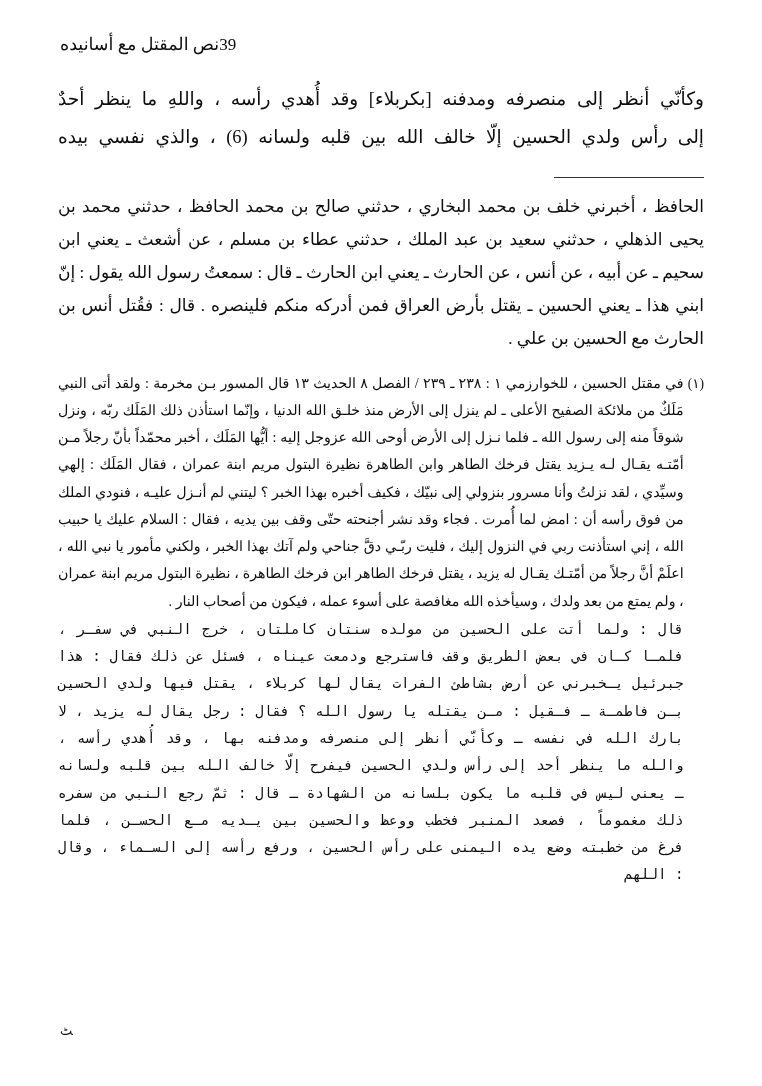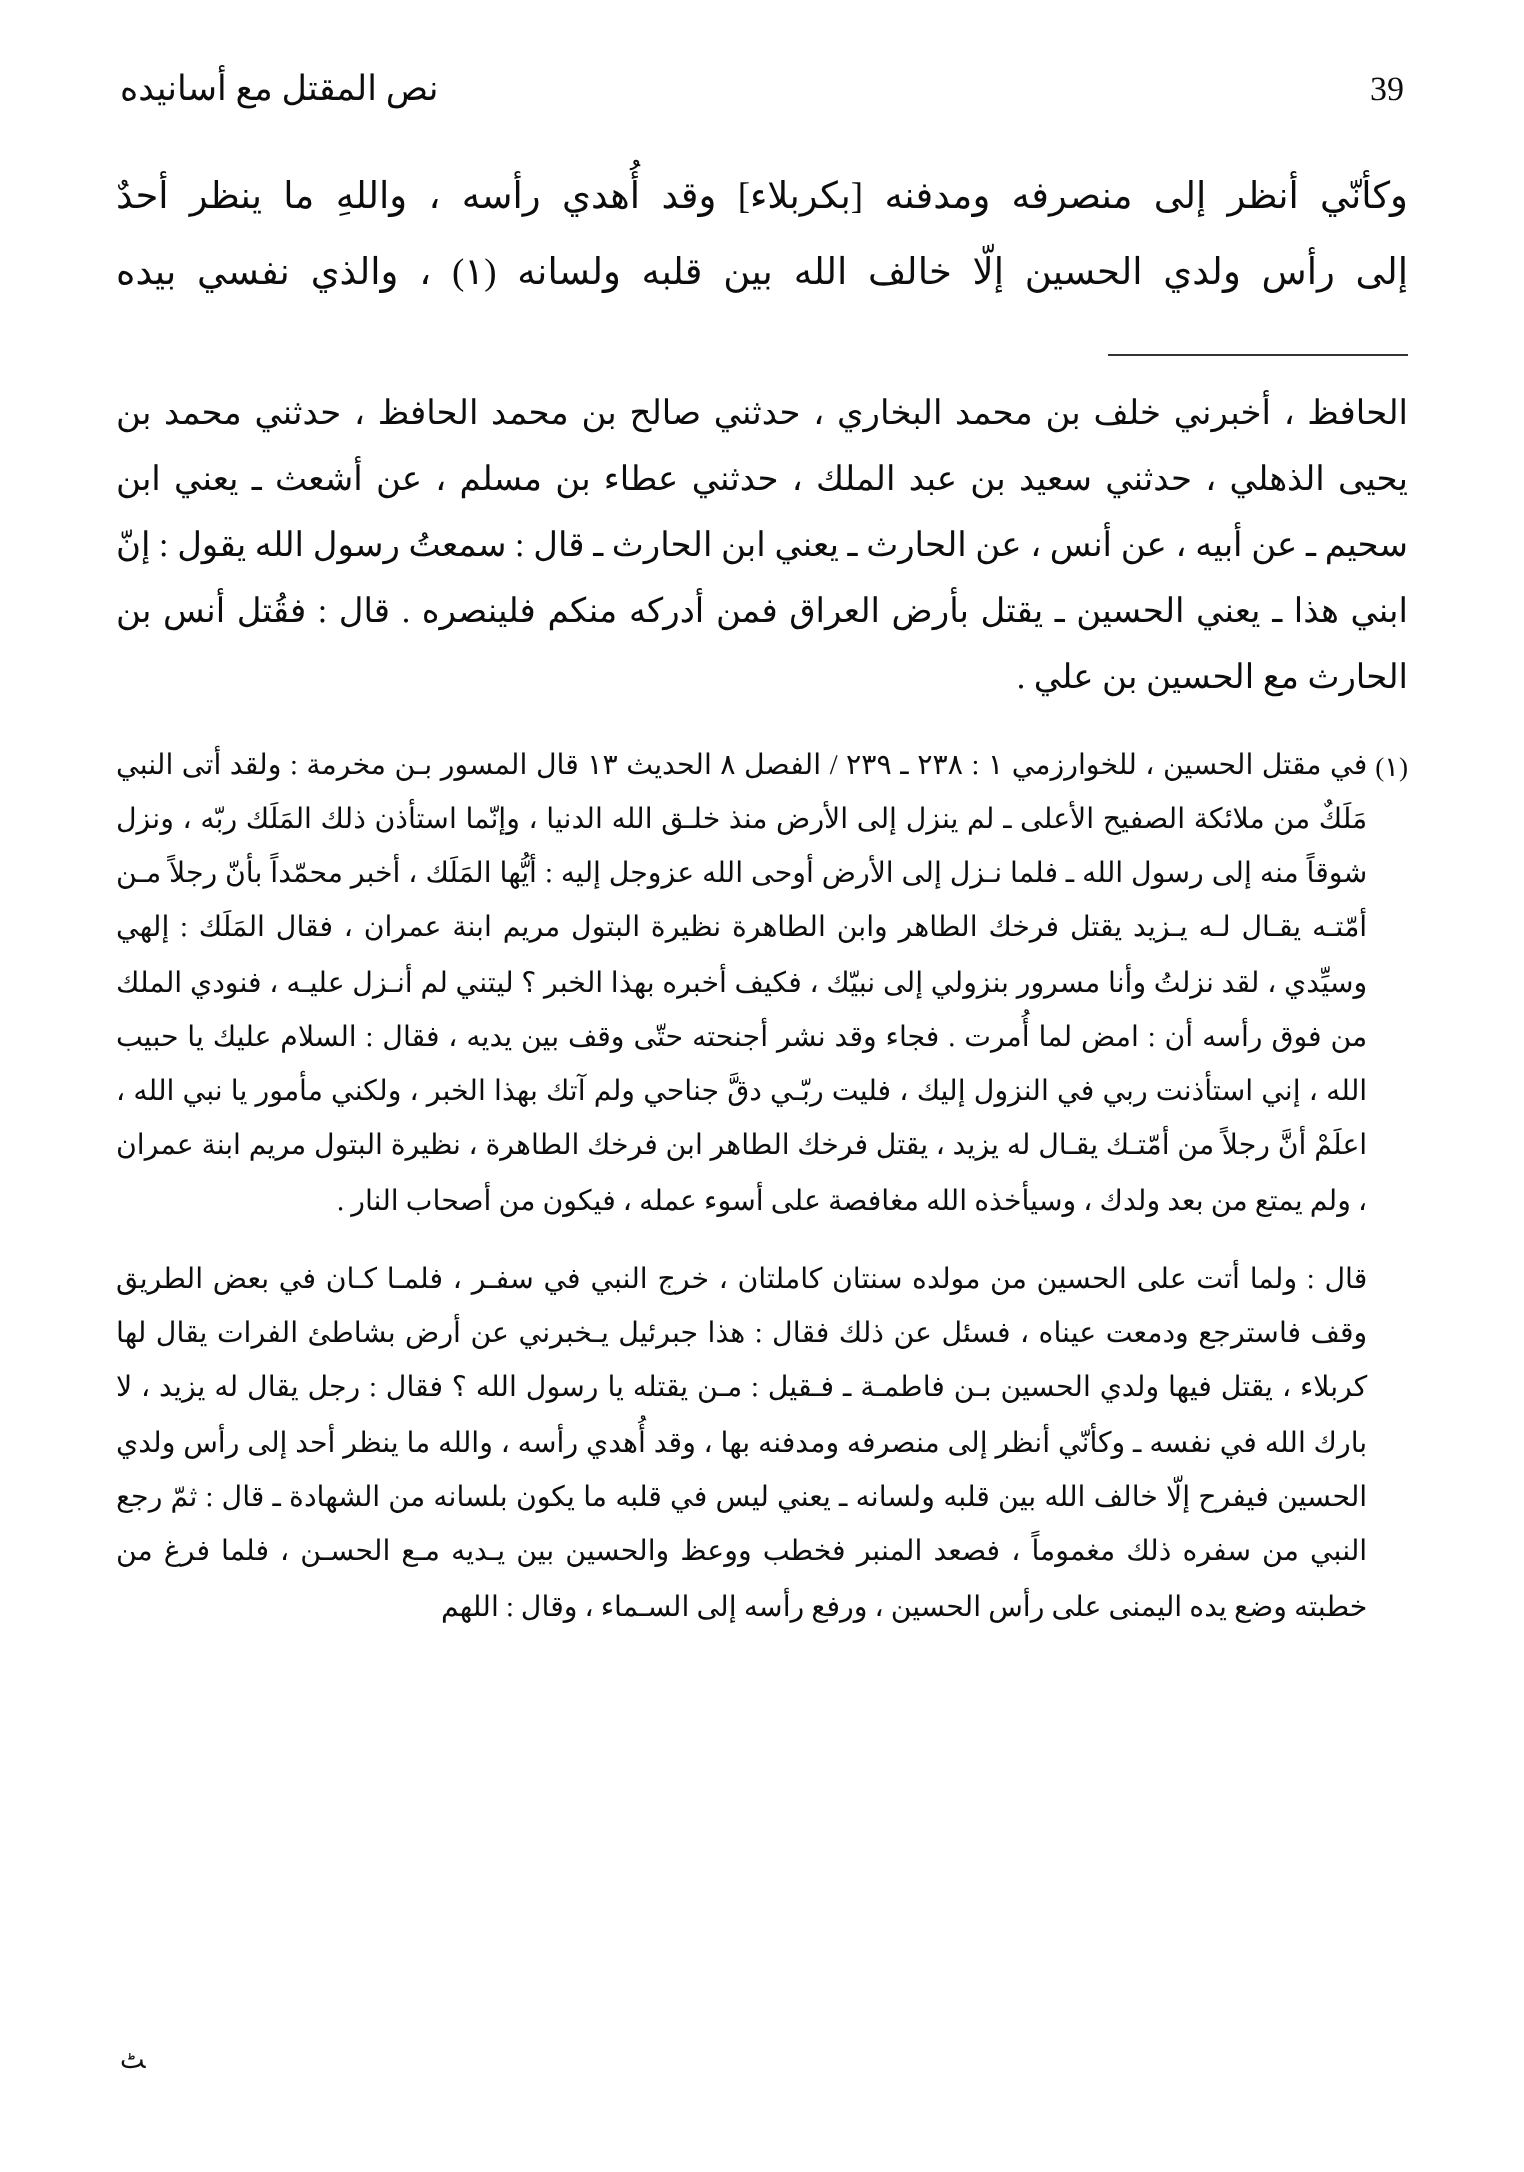--- a/index.html
+++ b/index.html
@@ -19,21 +19,21 @@
     position: absolute;
     inset: 0;
     padding: 26px 58px 0 58px;
     box-sizing: border-box;
   }
 
   
   .page-header {
     display: flex;
     flex-direction: row-reverse;
-    justify-content: space-between;
+    justify-content: flex-start;
     align-items: baseline;
     font-size: 17px;
     margin: 8px 2px 0 2px;
   }
   .header-title {
     font-size: 17.5px;
     letter-spacing: 0px;
   }
   .folio {
     font-size: 17px;
@@ -89,21 +89,21 @@
     font-size: 13.6px;
     padding-top: 1px;
     white-space: nowrap;
   }
   .fn-body {
     flex: 1 1 auto;
     text-align: justify;
     text-align-last: right;
   }
   .fn-body p { margin: 0; }
-  .fn-body p + p { margin-top: 12px; }
+  .fn-body p + p { margin-top: 2px; font-family: Liberation Mono, monospace; }
 
   .sig {
     position: absolute;
     left: 60px;
     bottom: 48px;
     font-size: 13px;
     font-family: "DejaVu Sans", sans-serif;
     color: #111;
   }
 </style>
@@ -112,21 +112,21 @@
 
 <div class="page">
 
   <div class="page-header">
     <span class="header-title">نص المقتل مع أسانيده</span>
     <span class="folio">39</span>
   </div>
 
   <div class="matn">
     <p>وكأنّي أنظر إلى منصرفه ومدفنه [بكربلاء] وقد أُهدي رأسه ، واللهِ ما ينظر أحدٌ</p>
-    <p>إلى رأس ولدي الحسين إلّا خالف الله بين قلبه ولسانه (١) ، والذي نفسي بيده</p>
+    <p>إلى رأس ولدي الحسين إلّا خالف الله بين قلبه ولسانه (6) ، والذي نفسي بيده</p>
   </div>
 
   <div class="rule-wrap">
     <div class="rule-line"></div>
   </div>
 
   <div class="sanad">
     <p>الحافظ ، أخبرني خلف بن محمد البخاري ، حدثني صالح بن محمد الحافظ ، حدثني محمد بن يحيى الذهلي ، حدثني سعيد بن عبد الملك ، حدثني عطاء بن مسلم ، عن أشعث ـ يعني ابن سحيم ـ عن أبيه ، عن أنس ، عن الحارث ـ يعني ابن الحارث ـ قال : سمعتُ رسول الله يقول : إنّ ابني هذا ـ يعني الحسين ـ يقتل بأرض العراق فمن أدركه منكم فلينصره . قال : فقُتل أنس بن الحارث مع الحسين بن علي .</p>
   </div>
 

